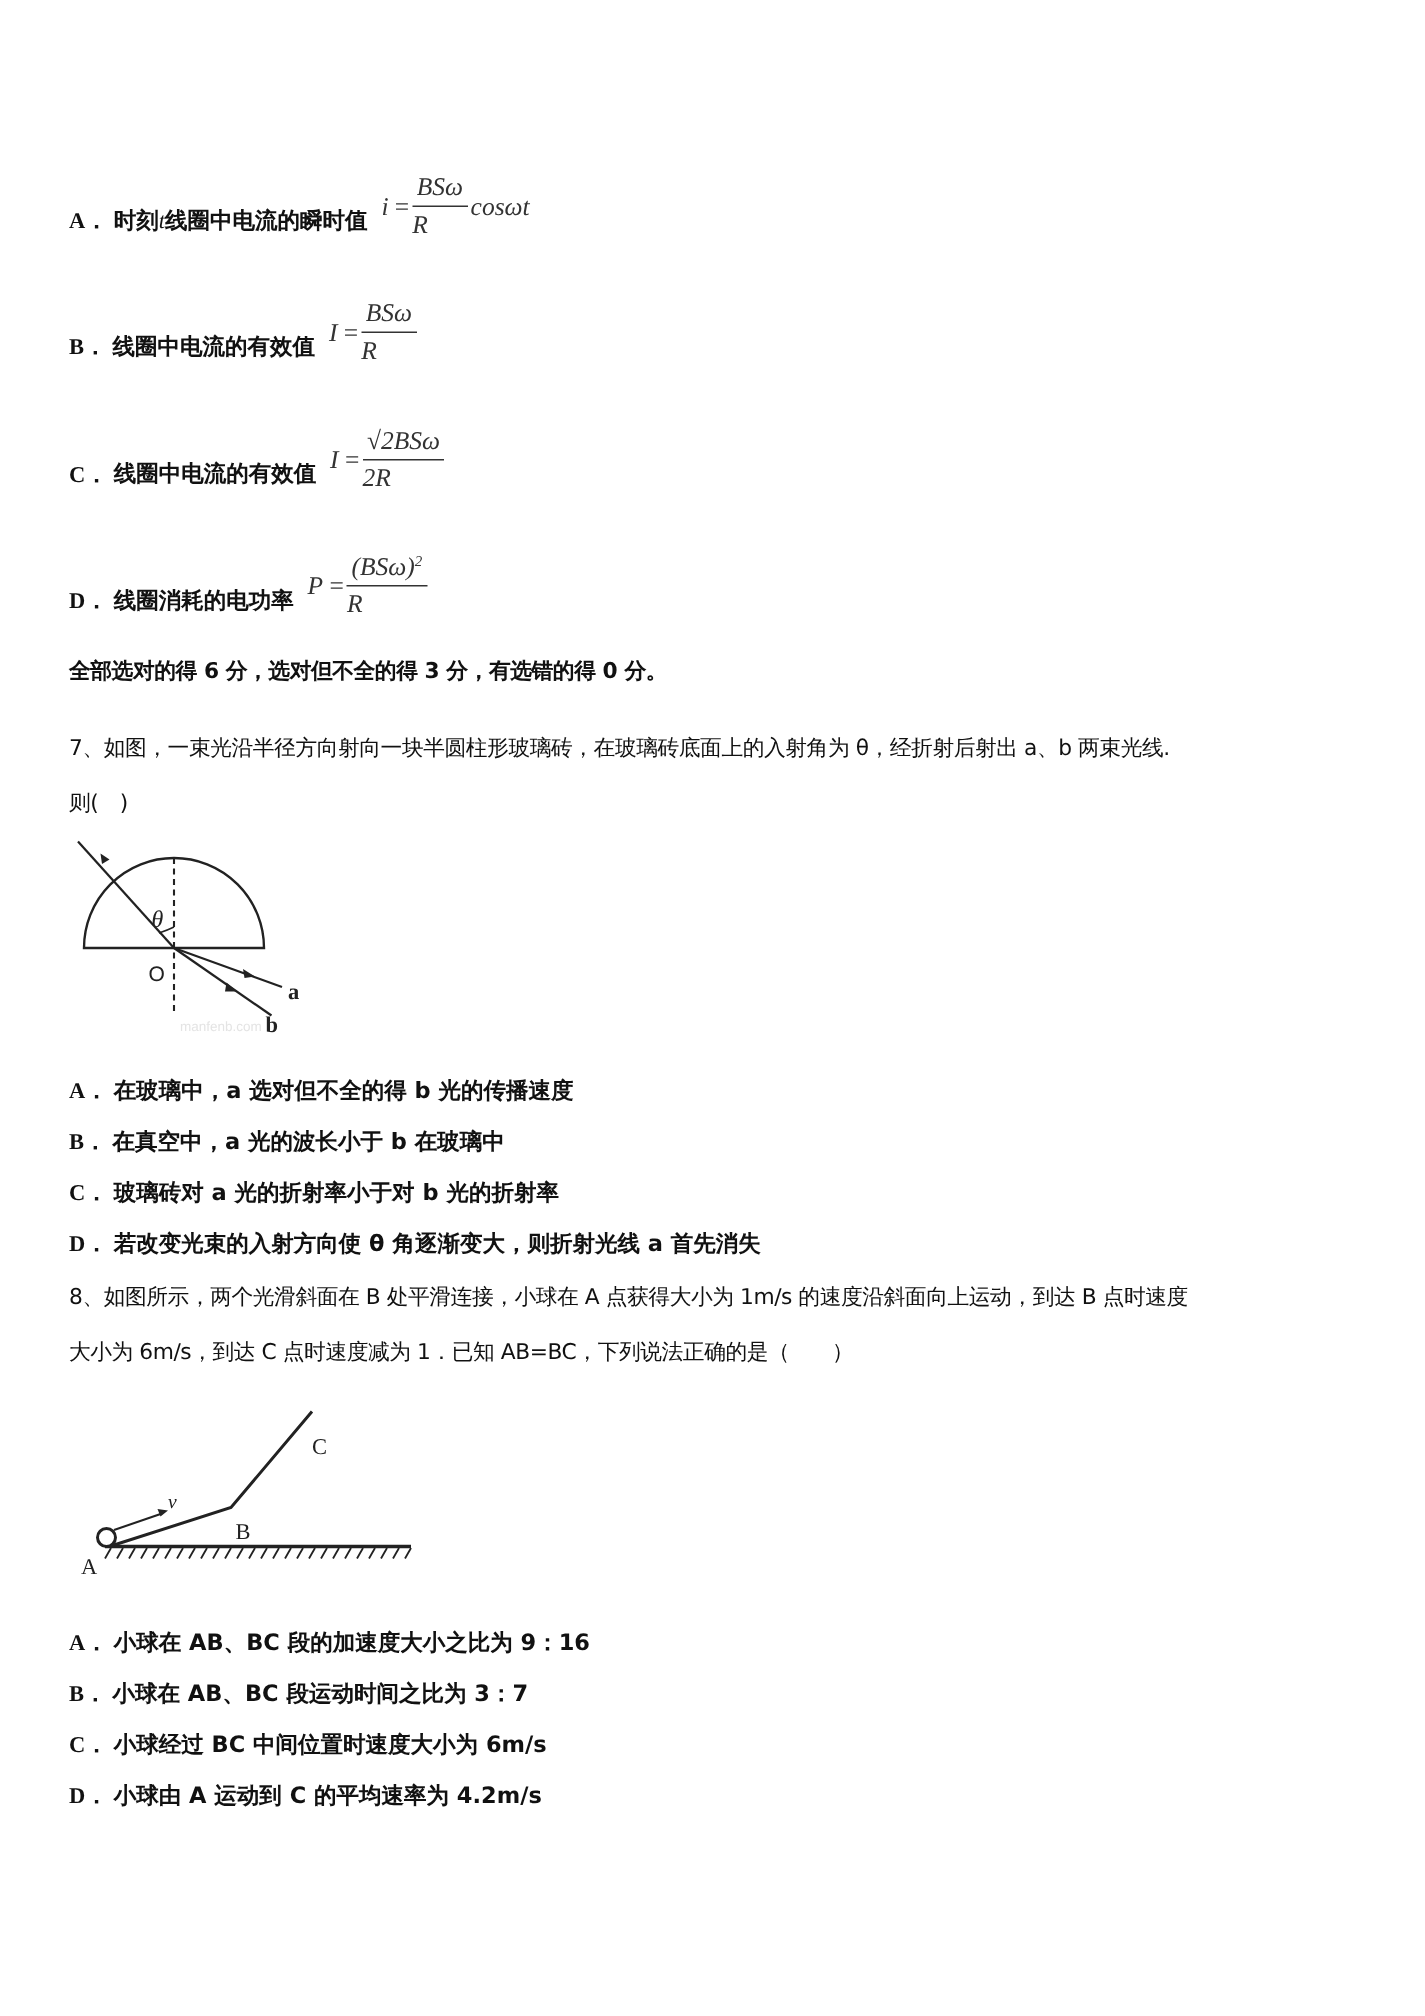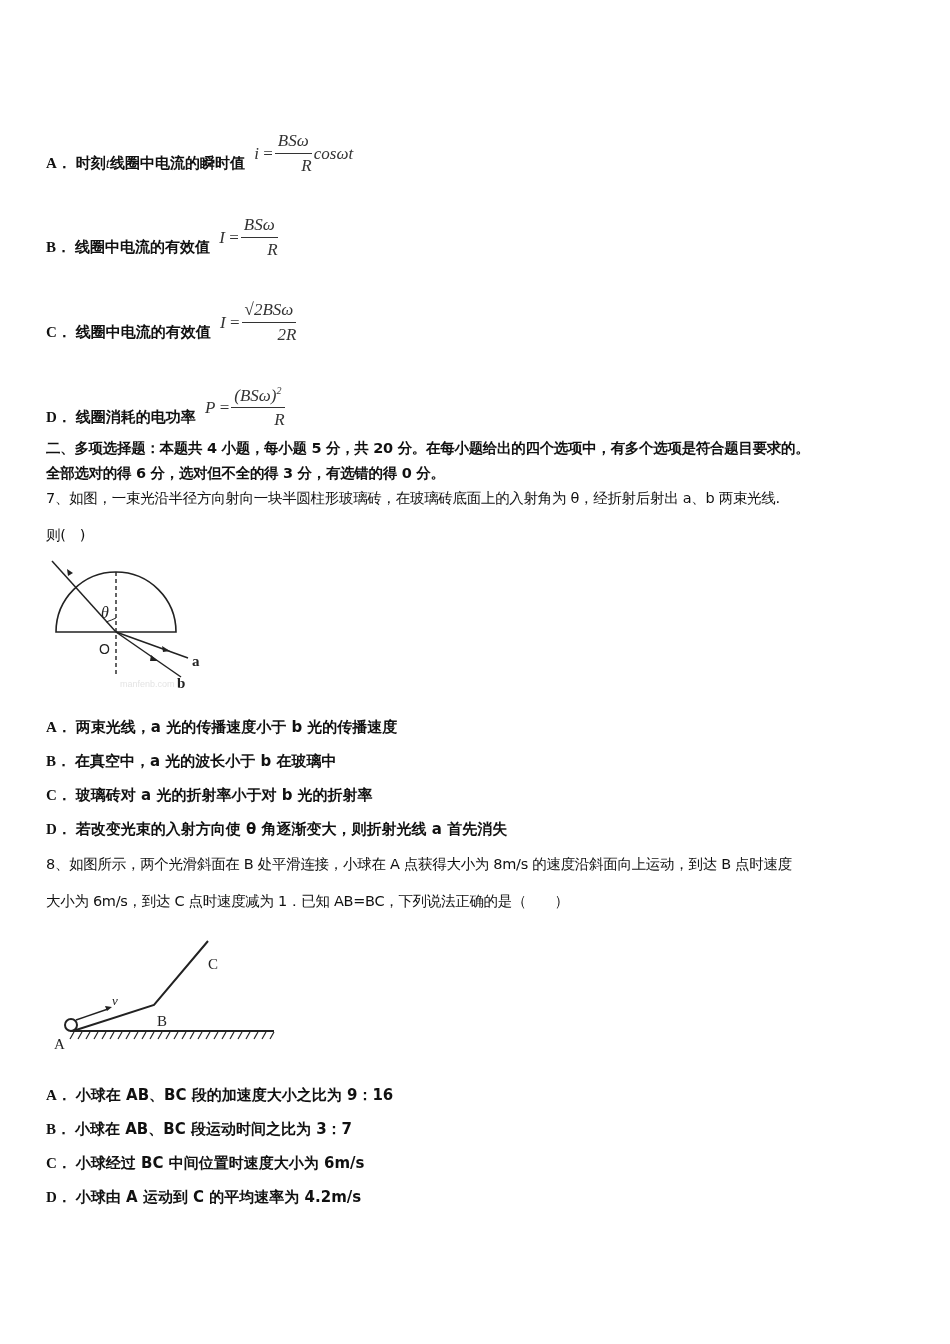--- a/index.html
+++ b/index.html
@@ -3,21 +3,21 @@
 <meta charset="utf-8">
 <style>
   html, body { margin: 0; padding: 0; background: #ffffff; }
   body { width: 950px; height: 1344px; position: relative; overflow: hidden;
          font-family: "DejaVu Sans", "Liberation Sans", sans-serif; color: #111; }
   .line { position: absolute; left: 46px; font-size: 15px; font-weight: bold; white-space: nowrap; }
   .opt-label { font-family: "Liberation Serif", serif; font-weight: bold; margin-right: 4px; }
   .math { font-family: "Liberation Serif", serif; font-style: italic; font-weight: normal; }
   .formula { display: inline-flex; align-items: center; font-family: "Liberation Serif", serif;
              font-style: italic; font-weight: normal; font-size: 17px; color: #333; vertical-align: middle; margin-left: 4px; position: relative; top: -10px; }
-  .frac { display: inline-flex; flex-direction: column; align-items: flex-end; margin: 16px 2px; }
+  .frac { display: inline-flex; flex-direction: column; align-items: flex-start; margin: 0 2px; }
   .frac .num { padding: 0 3px 2px; border-bottom: 1px solid #333; line-height: 1.1; }
   .frac .den { padding-top: 3px; line-height: 1.1; }
   .upright { font-style: normal; }
   .section { position: absolute; left: 46px; font-size: 14.5px; font-weight: bold; letter-spacing: -0.3px; width: 870px; line-height: 25px; }
   .q { position: absolute; left: 46px; font-size: 14.5px; font-weight: normal; white-space: nowrap; letter-spacing: -0.3px; }
   svg { position: absolute; }
   sup { font-size: 10px; }
 </style>
 </head>
 <body>
@@ -65,21 +65,20 @@
     <span>P</span>
       <span class="upright">&nbsp;=</span>
     <span class="frac">
         <span class="num"><span>(BSω)</span><sup>2</sup></span>
         <span class="den">R</span>
       </span>
   </span>
 </div>
 
 <div class="section" style="top:436px;">
-  <div>二、多项选择题：本题共 4 小题，每小题 5 分，共 20 分。在每小题给出的四个选项中，有多个选项是符合题目要求的。</div>
   <div>全部选对的得 6 分，选对但不全的得 3 分，有选错的得 0 分。</div>
 </div>
 
 <div class="q" style="top:489px;">7、如图，一束光沿半径方向射向一块半圆柱形玻璃砖，在玻璃砖底面上的入射角为 θ，经折射后射出 a、b 两束光线.</div>
 <div class="q" style="top:526px;">则(　)</div>
 
 <svg style="left:46px; top:556px;" width="170" height="135" viewBox="0 0 170 135">
 
   <path d="M 10 76 A 60 60 0 0 1 130 76 Z" fill="none" stroke="#222" stroke-width="1.6"></path>
 
@@ -95,26 +94,26 @@
   <path d="M 112 105 l -7 -6 l -1 6 z" fill="#222"></path>
 
   <path d="M 60 66 Q 66 64 70 62" fill="none" stroke="#222" stroke-width="1"></path>
   <text x="55" y="62" font-family="Liberation Serif, serif" font-style="italic" font-size="16" fill="#222">θ</text>
   <text x="53" y="98" font-family="Liberation Sans, sans-serif" font-size="14" fill="#222">O</text>
   <text x="146" y="110" font-family="Liberation Serif, serif" font-weight="bold" font-size="15" fill="#222">a</text>
   <text x="131" y="132" font-family="Liberation Serif, serif" font-weight="bold" font-size="15" fill="#222">b</text>
   <text x="74" y="131" font-family="Liberation Sans, sans-serif" font-size="9" fill="#e4e4e4">manfenb.com</text>
 </svg>
 
-<div class="line" style="top:718px;"><span class="opt-label">A．</span><span>两束光线，a 光的传播速度小于 b 光的传播速度</span></div>
+<div class="line" style="top:718px;"><span class="opt-label">A．</span><span>在玻璃中，a 选对但不全的得 b 光的传播速度</span></div>
 <div class="line" style="top:752px;"><span class="opt-label">B．</span><span>在真空中，a 光的波长小于 b 在玻璃中</span></div>
 <div class="line" style="top:786px;"><span class="opt-label">C．</span><span>玻璃砖对 a 光的折射率小于对 b 光的折射率</span></div>
 <div class="line" style="top:820px;"><span class="opt-label">D．</span><span>若改变光束的入射方向使 θ 角逐渐变大，则折射光线 a 首先消失</span></div>
 
-<div class="q" style="top:855px;">8、如图所示，两个光滑斜面在 B 处平滑连接，小球在 A 点获得大小为 8m/s 的速度沿斜面向上运动，到达 B 点时速度</div>
+<div class="q" style="top:855px;">8、如图所示，两个光滑斜面在 B 处平滑连接，小球在 A 点获得大小为 1m/s 的速度沿斜面向上运动，到达 B 点时速度</div>
 <div class="q" style="top:892px;">大小为 6m/s，到达 C 点时速度减为 1．已知 AB=BC，下列说法正确的是（　　）</div>
 
 <svg style="left:46px; top:935px;" width="240" height="120" viewBox="0 0 240 120">
 
   <line x1="24" y1="96" x2="228" y2="96" stroke="#222" stroke-width="2.2"></line>
   <g stroke="#222" stroke-width="1.2">
     <line x1="28" y1="97" x2="24" y2="104"></line>
       <line x1="36" y1="97" x2="32" y2="104"></line>
       <line x1="44" y1="97" x2="40" y2="104"></line>
     <line x1="52" y1="97" x2="48" y2="104"></line>

